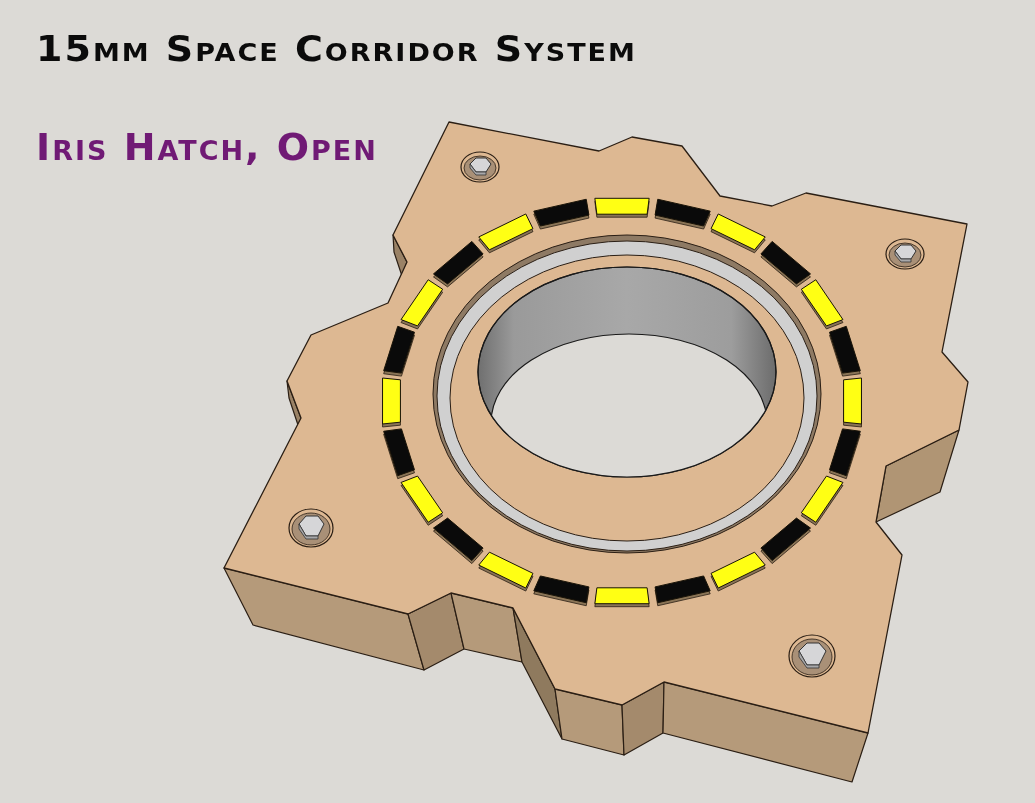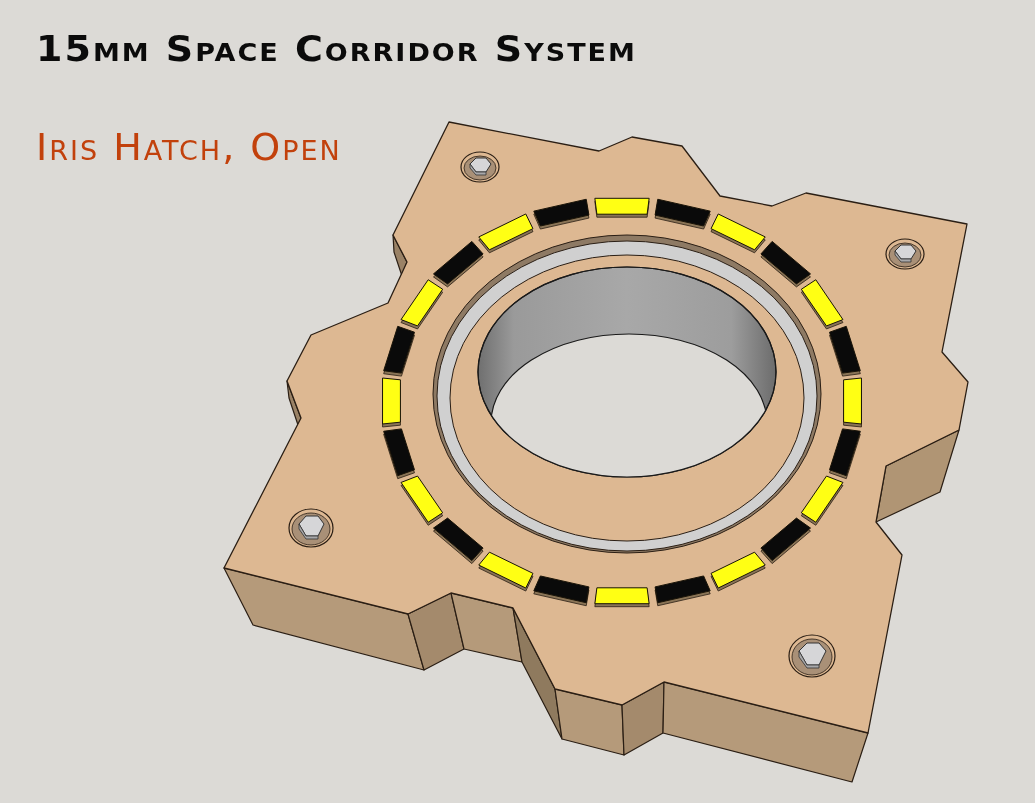--- a/index.html
+++ b/index.html
@@ -11,21 +11,21 @@
     }
     .title {
       position: absolute; left: 36px; top: 30px;
       font-size: 38px; font-weight: bold; color: #0b0b0b;
       font-variant: small-caps; letter-spacing: 2px;
       margin: 0; line-height: 1;
       transform: scaleY(0.95);
     }
     .subtitle {
       position: absolute; left: 36px; top: 128px;
-      font-size: 38px; font-weight: normal; color: #c2410c;
+      font-size: 38px; font-weight: bold; color: #701a75;
       font-variant: small-caps; letter-spacing: 2px;
       margin: 0; line-height: 1;
     }
     .model {
       position: absolute; left: 0; top: 0;
       width: 1035px; height: 803px;
     }
   </style>
 </head>
 <body>

